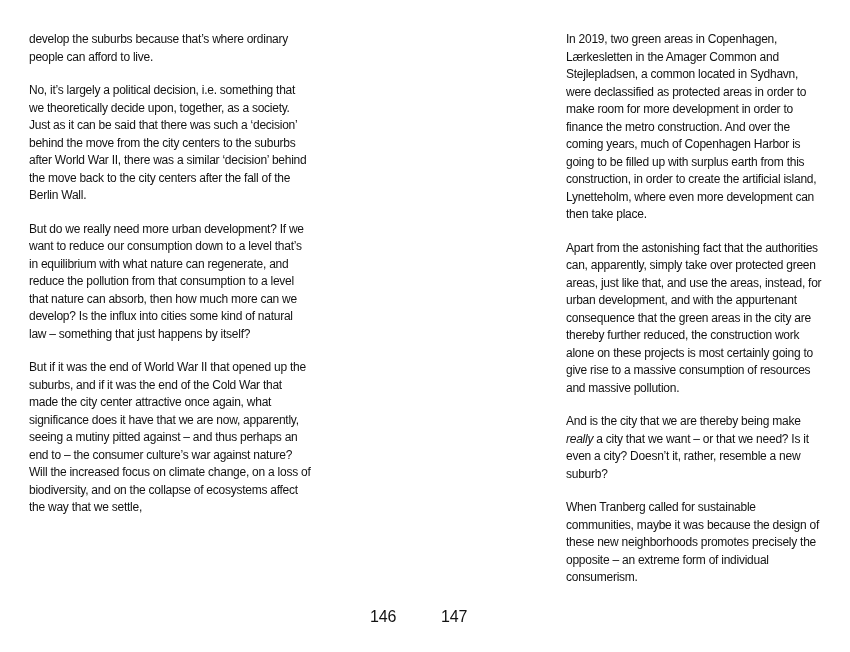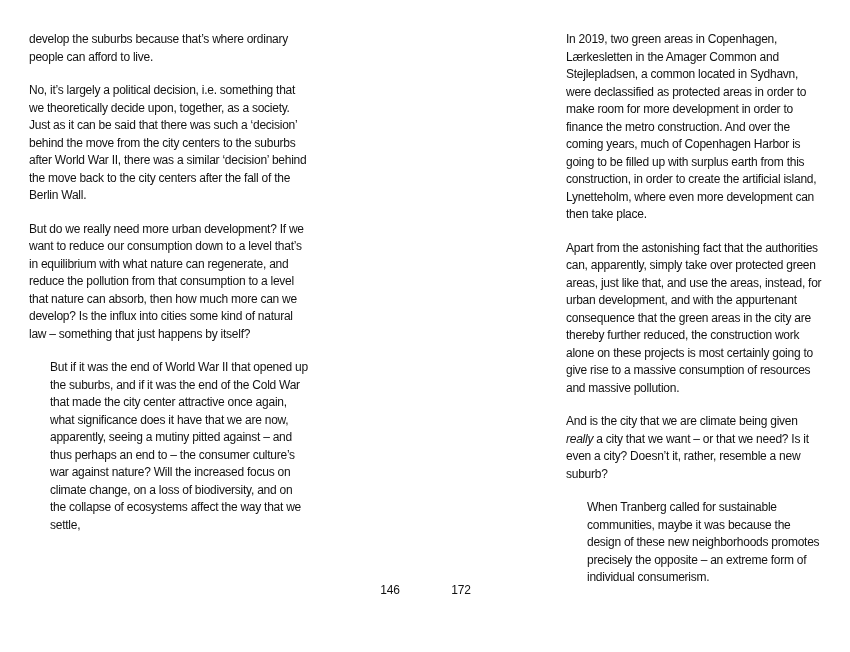--- a/index.html
+++ b/index.html
@@ -31,52 +31,51 @@
   .text-column.right {
     left: 566px;
     width: 260px;
   }
   .text-column p {
     margin: 0 0 16px 0;
     padding: 0;
   }
   .text-column p:last-child {
     margin-bottom: 0;
-    margin-left: 21px;
   }
   .text-column em {
     font-style: italic;
   }
   .folio {
     position: absolute;
-    top: 583px;
-    font-size: 12px;
+    top: 608px;
+    font-size: 16px;
     letter-spacing: -0.2px;
     color: #121212;
     width: 40px;
-    text-align: center;
+    text-align: left;
   }
   .folio.left-folio  { left: 370px; }
   .folio.right-folio { left: 441px; }
 </style>
 </head>
 <body>
 
 <div class="spread">
 
   <div class="text-column left">
     <p>develop the suburbs because that’s where ordinary people can afford to live.</p>
     <p>No, it’s largely a political decision, i.e. something that we theoretically decide upon, together, as a society. Just as it can be said that there was such a ‘decision’ behind the move from the city centers to the suburbs after World War II, there was a similar ‘decision’ behind the move back to the city centers after the fall of the Berlin Wall.</p>
     <p>But do we really need more urban development? If we want to reduce our consumption down to a level that’s in equilibrium with what nature can regenerate, and reduce the pollution from that consumption to a level that nature can absorb, then how much more can we develop? Is the influx into cities some kind of natural law – something that just happens by itself?</p>
     <p>But if it was the end of World War II that opened up the suburbs, and if it was the end of the Cold War that made the city center attractive once again, what significance does it have that we are now, apparently, seeing a mutiny pitted against – and thus perhaps an end to – the consumer culture’s war against nature? Will the increased focus on climate change, on a loss of biodiversity, and on the collapse of ecosystems affect the way that we settle,</p>
   </div>
 
   <div class="text-column right">
     <p>In 2019, two green areas in Copenhagen, Lærkesletten in the Amager Common and Stejlepladsen, a common located in Sydhavn, were declassified as protected areas in order to make room for more development in order to finance the metro construction. And over the coming years, much of Copenhagen Harbor is going to be filled up with surplus earth from this construction, in order to create the artificial island, Lynetteholm, where even more development can then take place.</p>
     <p>Apart from the astonishing fact that the authorities can, apparently, simply take over protected green areas, just like that, and use the areas, instead, for urban development, and with the appurtenant consequence that the green areas in the city are thereby further reduced, the construction work alone on these projects is most certainly going to give rise to a massive consumption of resources and massive pollution.</p>
-    <p><span>And is the city that we are climate being given </span><em>really</em><span> a city that we want – or that we need? Is it even a city? Doesn’t it, rather, resemble a new suburb?</span></p>
+    <p><span>And is the city that we are thereby being make </span><em>really</em><span> a city that we want – or that we need? Is it even a city? Doesn’t it, rather, resemble a new suburb?</span></p>
     <p>When Tranberg called for sustainable communities, maybe it was because the design of these new neighborhoods promotes precisely the opposite – an extreme form of individual consumerism.</p>
   </div>
 
   <div class="folio left-folio">146</div>
-  <div class="folio right-folio">172</div>
+  <div class="folio right-folio">147</div>
 
 </div>
 
 </body></html>

